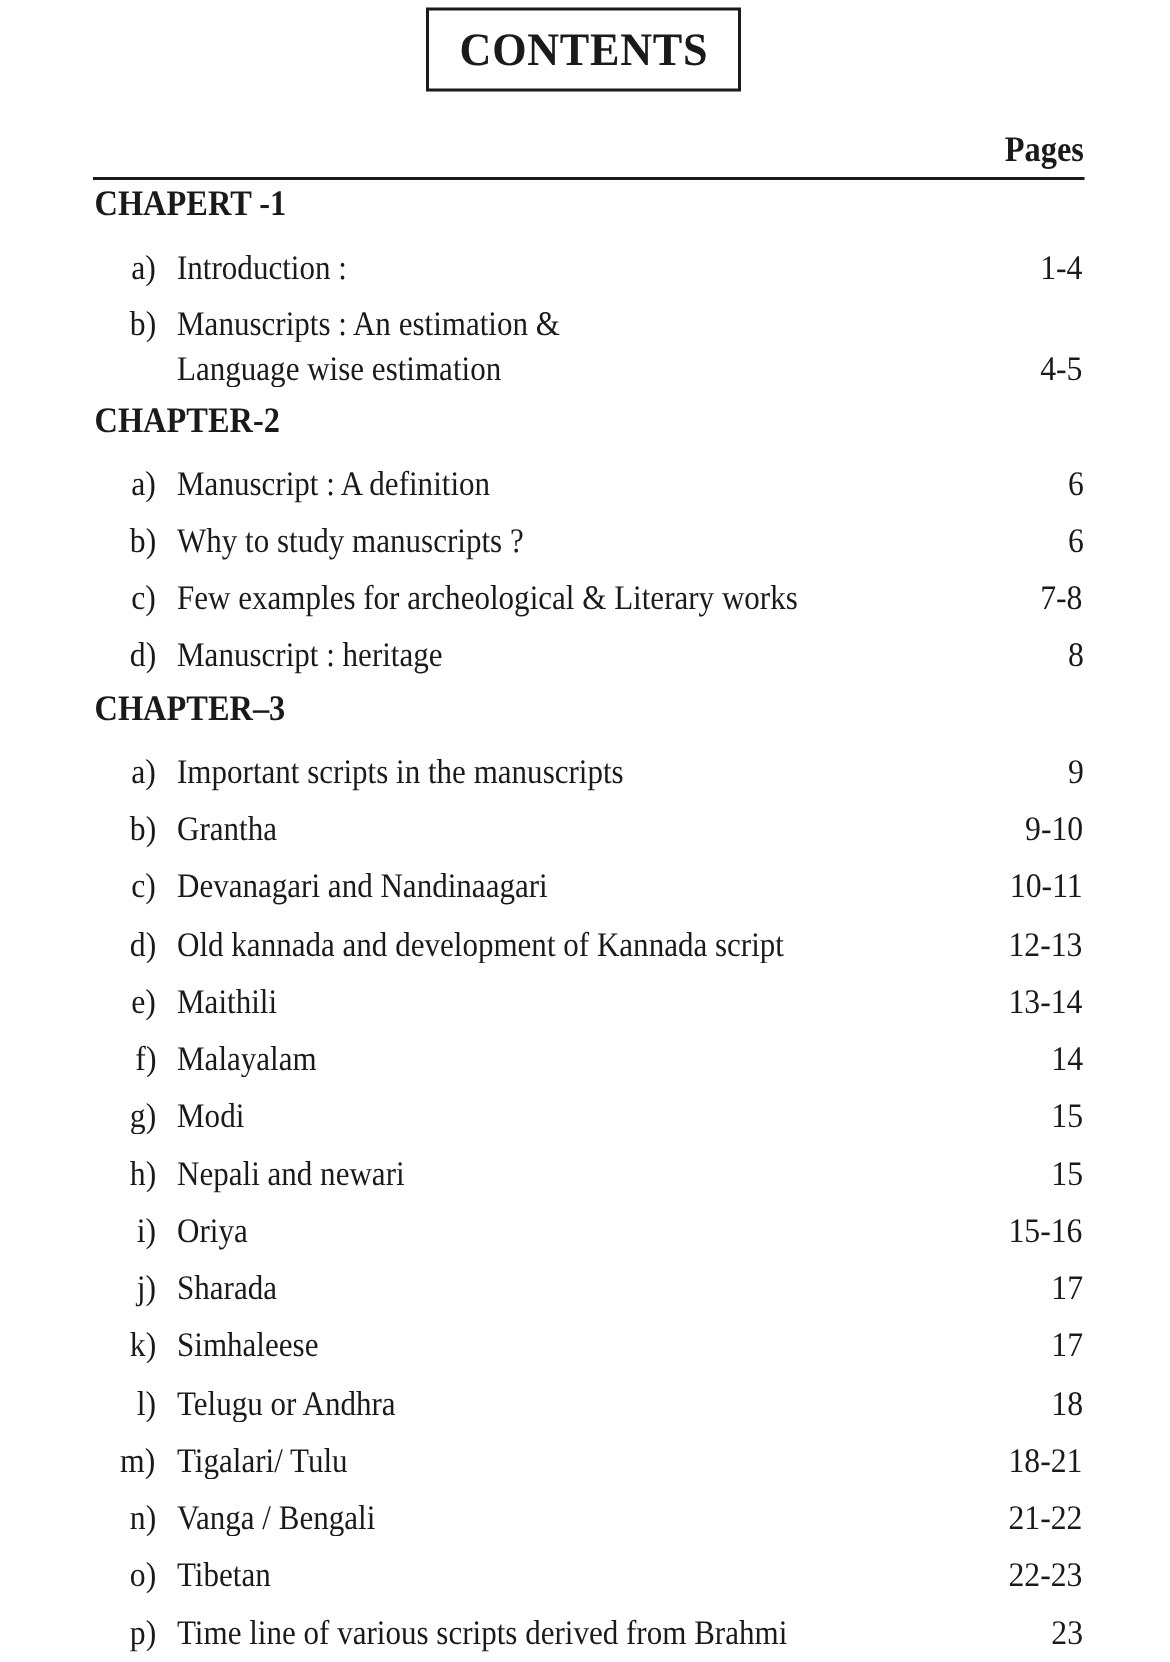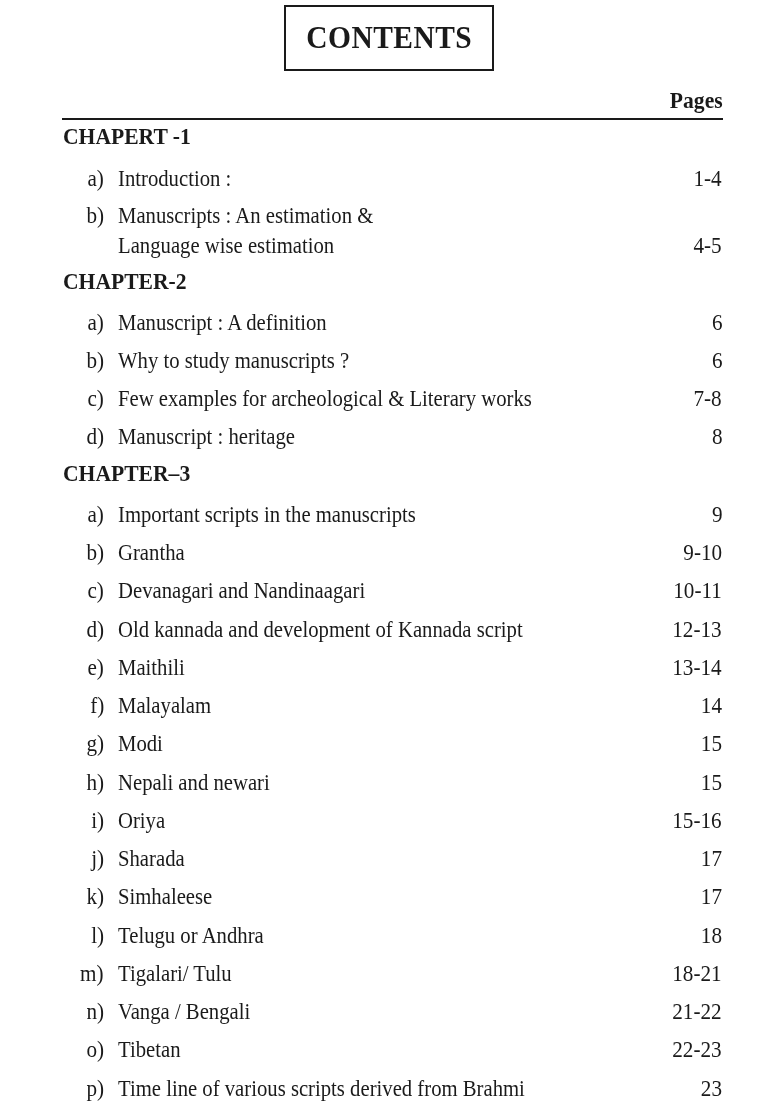--- a/index.html
+++ b/index.html
@@ -13,21 +13,21 @@
       position: relative;
       overflow: hidden;
       font-family: "Liberation Serif", "DejaVu Serif", serif;
       color: #1a1a1a;
     }
     .title-box {
       position: absolute;
       left: 284px;
       top: 5px;
       width: 210px;
-      height: 66px;
+      height: 56px;
       border: 2px solid #1a1a1a;
       box-sizing: border-box;
       display: flex;
       align-items: center;
       justify-content: center;
       text-align: center;
     }
     .title-text {
       font-weight: bold;
       font-size: 31px;

